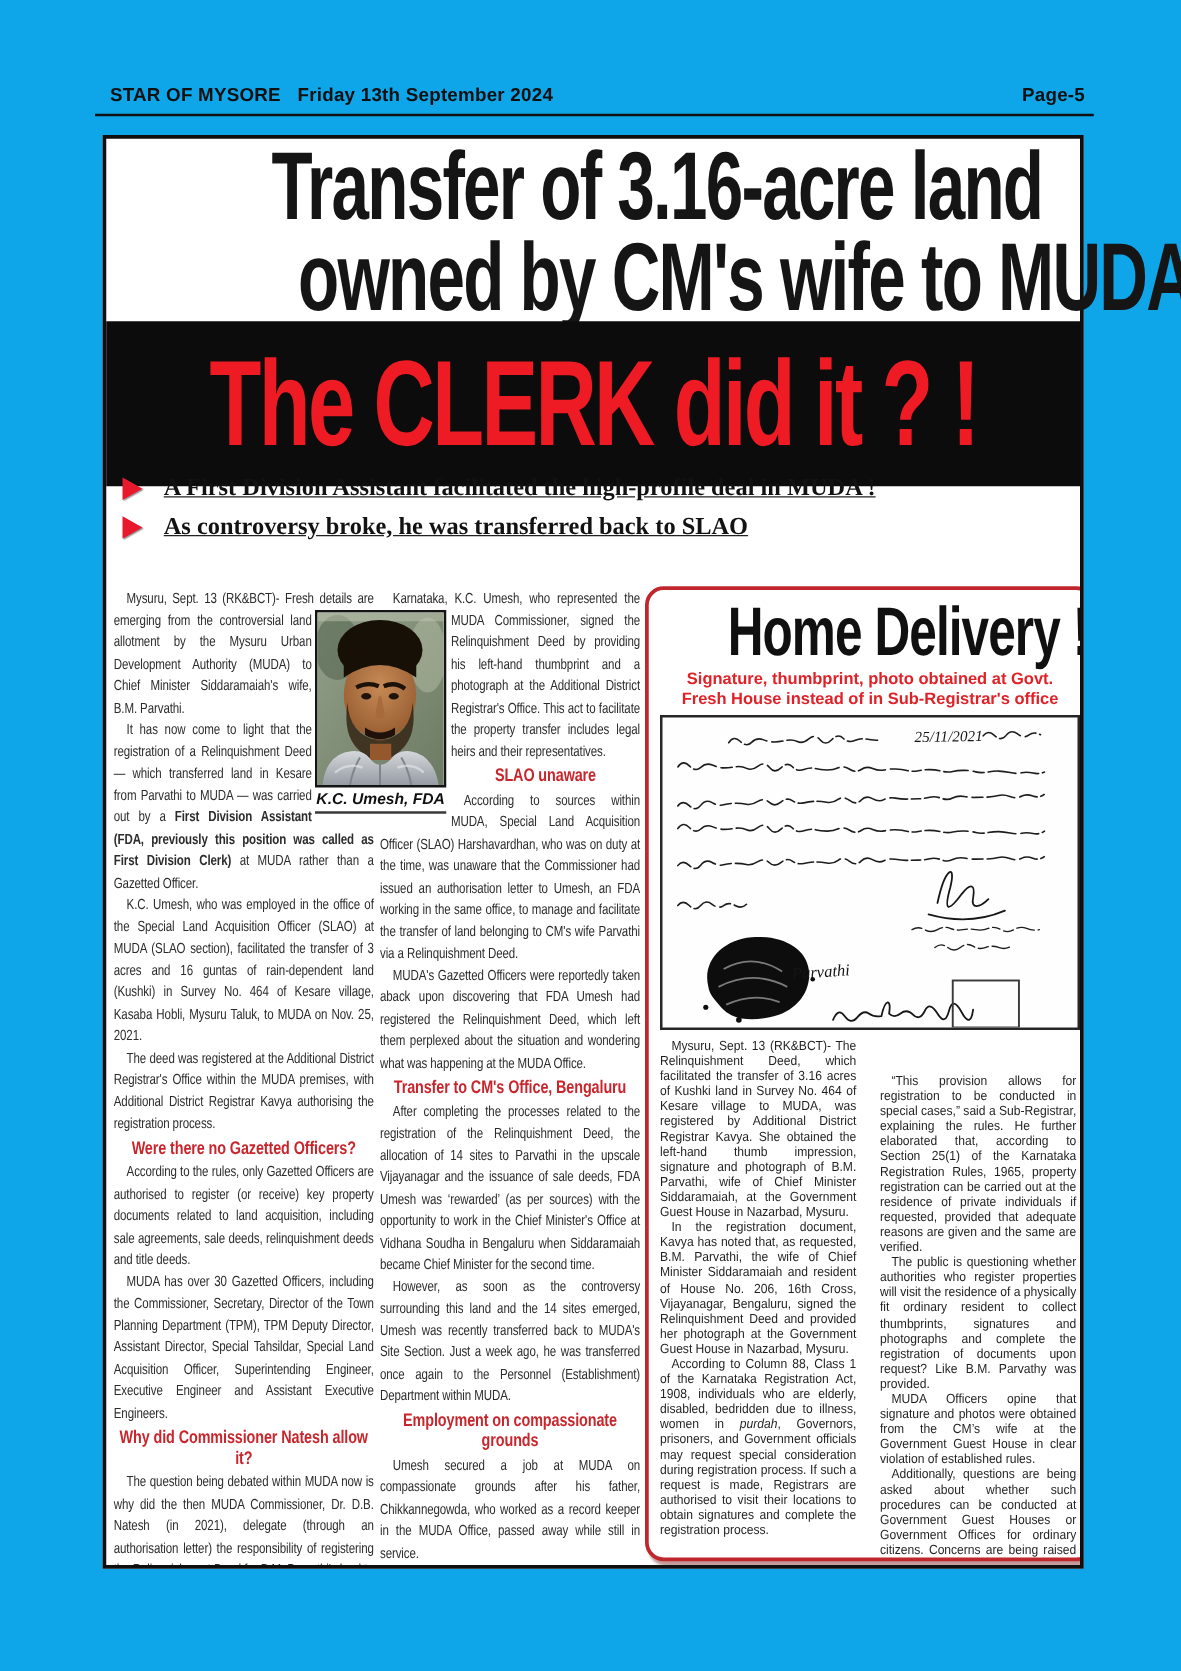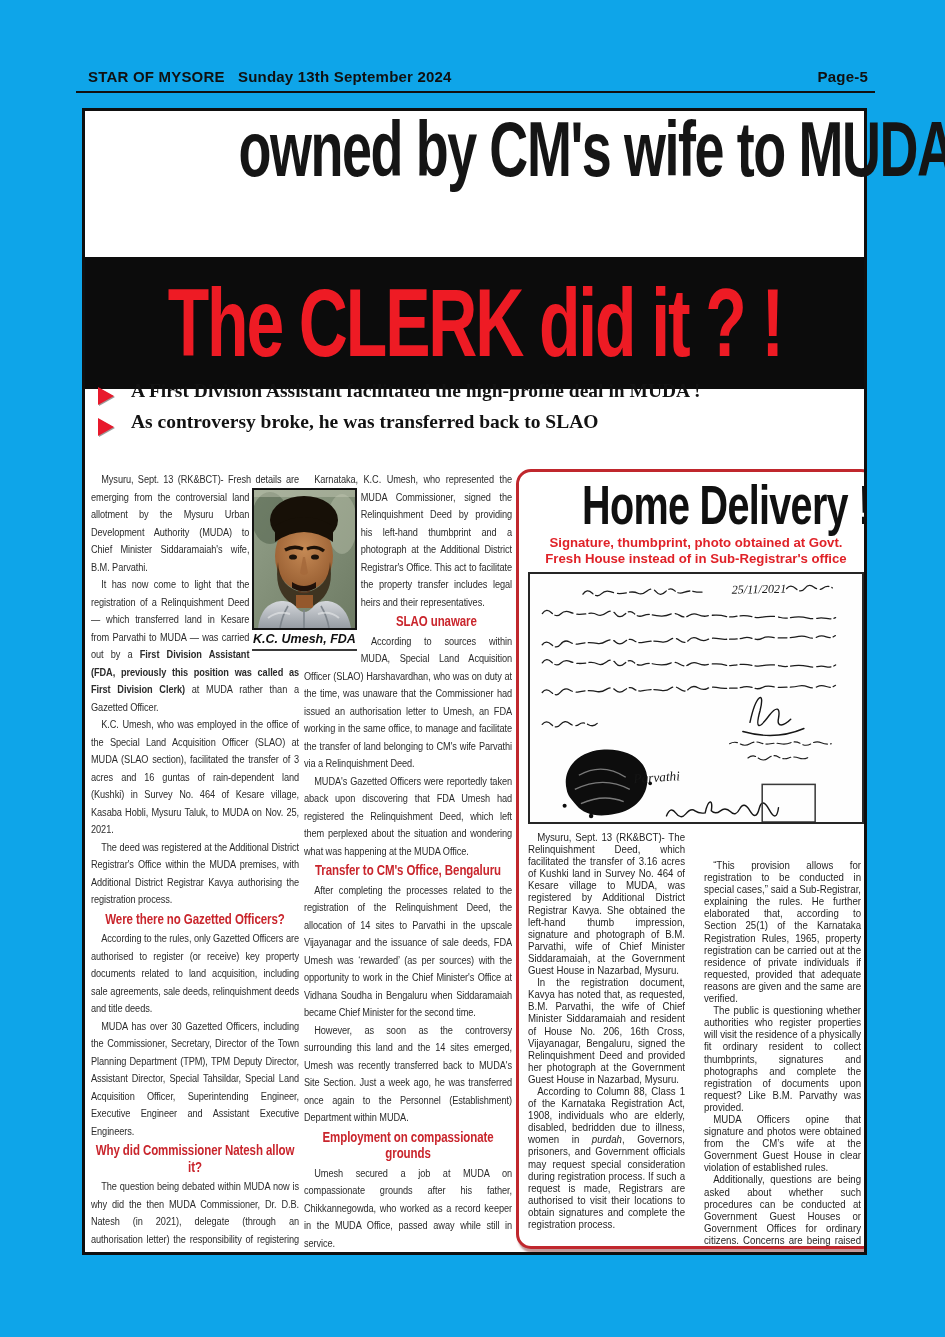--- a/index.html
+++ b/index.html
@@ -16,21 +16,21 @@
            border:3px solid #0f0f0f;background:#fff;}
   .headline{position:absolute;left:0;top:0;width:100%;height:146px;text-align:center;}
   .hline{height:70px;line-height:70px;margin-top:3px;white-space:nowrap;}
   .cond{display:inline-block;transform:scaleX(.70);transform-origin:50% 50%;white-space:nowrap;}
   .hline .cond{font-weight:bold;font-size:77px;letter-spacing:-2px;color:#151515;}
   .band{position:absolute;left:0;top:146px;width:100%;height:132px;background:#0c0c0c;
         display:flex;align-items:center;justify-content:center;overflow:hidden;}
   .band .cond{font-weight:bold;font-size:97px;letter-spacing:-3px;color:#ee1b24;line-height:100px;}
   
   .bullets{position:absolute;left:0;top:258px;width:100%;list-style:none;margin:0;padding:8px 10px 0 13px;box-sizing:border-box;}
-  .bullets li{display:flex;align-items:flex-end;margin:0 0 3px 0;}
+  .bullets li{display:flex;align-items:flex-start;margin:0 0 3px 0;text-decoration:underline;}
   .tri{width:0;height:0;border-left:16px solid #e8192c;border-top:9px solid transparent;
        border-bottom:9px solid transparent;margin:5px 17px 0 0;flex:none;
        filter:drop-shadow(1.5px 1.5px 0 #9b9b9b);}
   .btxt{font-family:"Liberation Serif",serif;font-weight:bold;font-size:19.5px;line-height:28px;color:#121212;}
   
   .body-area{position:absolute;left:0;top:357px;right:0;bottom:0;overflow:hidden;}
   .col{position:absolute;top:2px;}
   .col-inner{transform-origin:0 0;font-size:11.7px;line-height:17.5px;text-align:justify;
              color:#2c2c2c;letter-spacing:-.1px;}
   .c1{left:6px;width:208px;}
@@ -65,28 +65,29 @@
   .bc2{left:178px;width:160px;margin-top:28px;}
   .bc .para{text-indent:10px;}
 </style>
 </head>
 <body>
 
 <div class="page">
 
   <div class="hdr">
     <span>STAR OF MYSORE</span>
-    <span class="date">Sunday 13th September 2024</span>
+    <span class="date">Friday 13th September 2024</span>
     <span class="pageno">Page-5</span>
   </div>
   <div class="hdr-rule"></div>
 
   <div class="mainbox">
 
     <div class="headline">
+      <div class="hline"><span class="cond">Transfer of 3.16-acre land</span></div>
       <div class="hline"><span class="cond">owned by CM's wife to MUDA</span></div>
     </div>
 
     <div class="band">
       <span class="cond">The CLERK did it ? !</span>
     </div>
 
     <ul class="bullets">
         <li>
           <span class="tri"></span>

